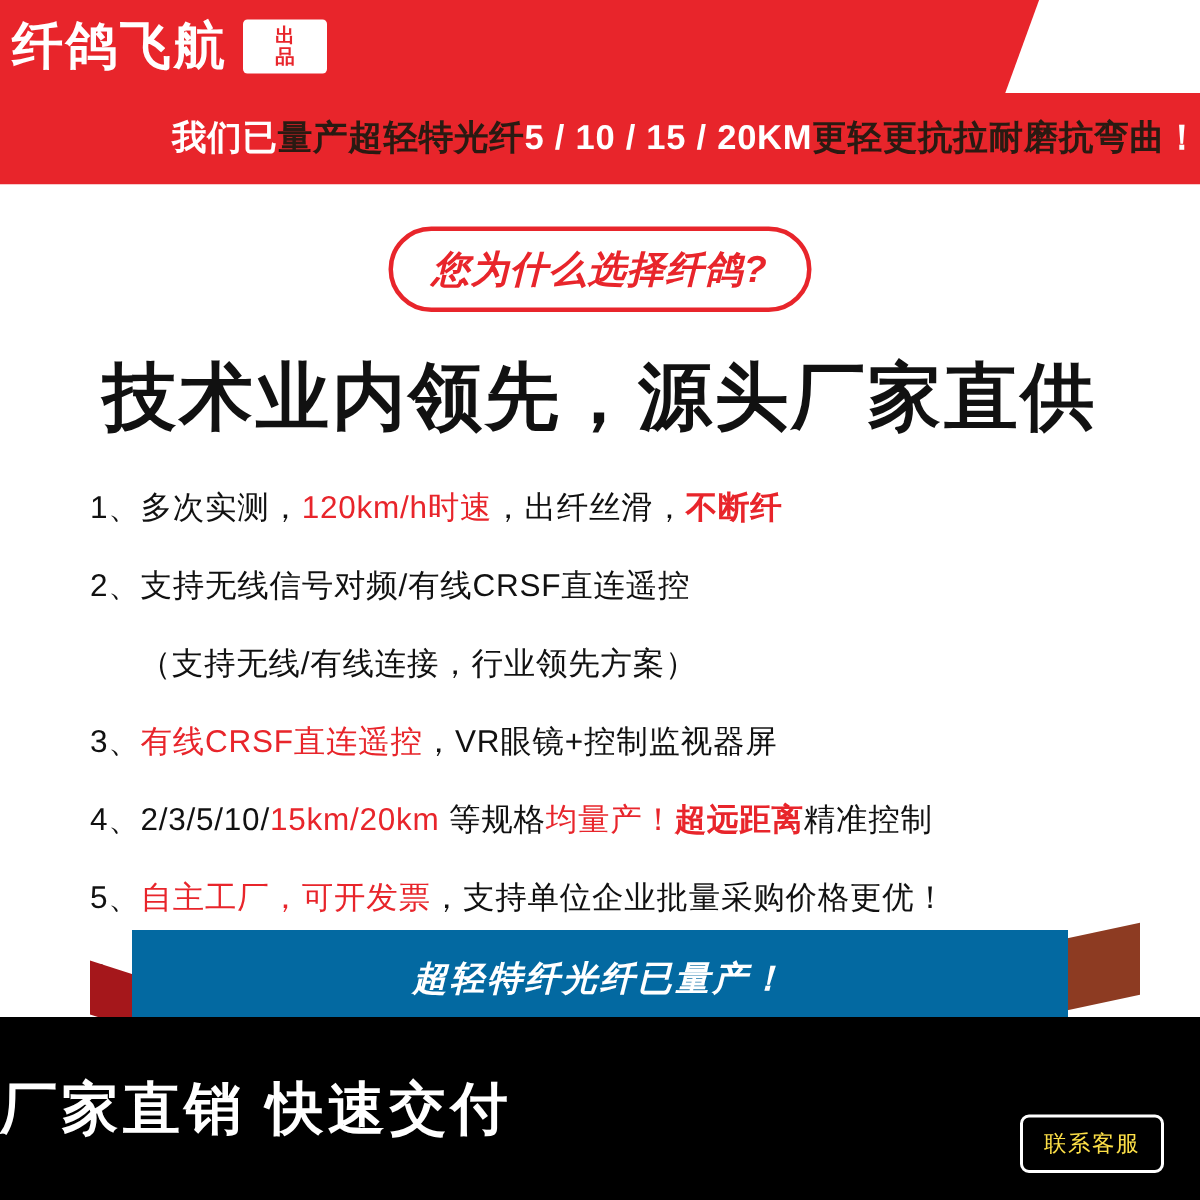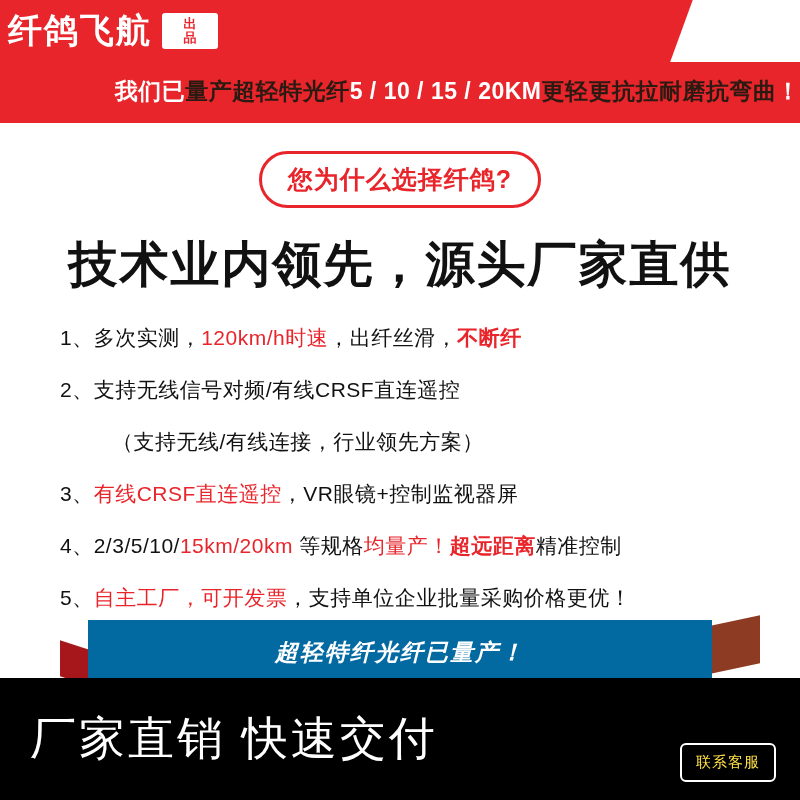--- a/index.html
+++ b/index.html
@@ -81,20 +81,21 @@
   .content {
     position: relative;
     padding: 22px 0 0 0;
     background: #ffffff;
   }
 
   .pill-wrap {
     display: flex;
     justify-content: center;
     margin-top: 6px;
+    font-style: italic;
   }
   .pill {
     border: 3px solid #e8252b;
     border-radius: 30px;
     color: #e8252b;
     font-size: 25px;
     font-weight: bold;
     padding: 9px 26px;
     letter-spacing: 1px;
   }
@@ -112,21 +113,21 @@
     margin: 26px 60px 0 60px;
   }
   .list-item {
     font-size: 21px;
     color: #111111;
     margin-bottom: 24px;
     letter-spacing: 0.5px;
     white-space: nowrap;
   }
   .list-item.indent {
-    margin-left: 52px;
+    margin-left: 33px;
   }
   .red { color: #e8252b; }
   .bold { font-weight: bold; }
 
   
   .ribbon-zone {
     position: absolute;
     left: 0;
     right: 0;
     bottom: 122px;
@@ -173,24 +174,23 @@
     left: 0;
     right: 0;
     bottom: 0;
     height: 122px;
     background: #000000;
     display: flex;
     align-items: center;
   }
   .bottom-slogan {
     color: #ffffff;
-    font-size: 46px;
-    font-weight: normal;
+    font-size: 38px;
+    font-weight: bold;
     letter-spacing: 3px;
-    margin-left: 30px;
   }
   .contact-btn {
     position: absolute;
     right: 24px;
     bottom: 18px;
     border: 2px solid #ffffff;
     border-radius: 6px;
     color: #fde047;
     font-size: 15px;
     padding: 8px 14px;

